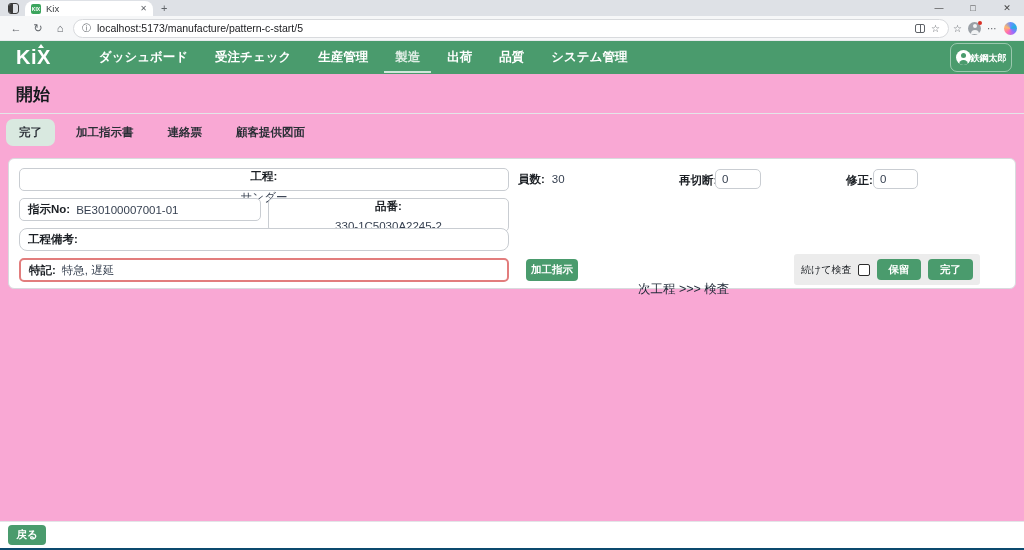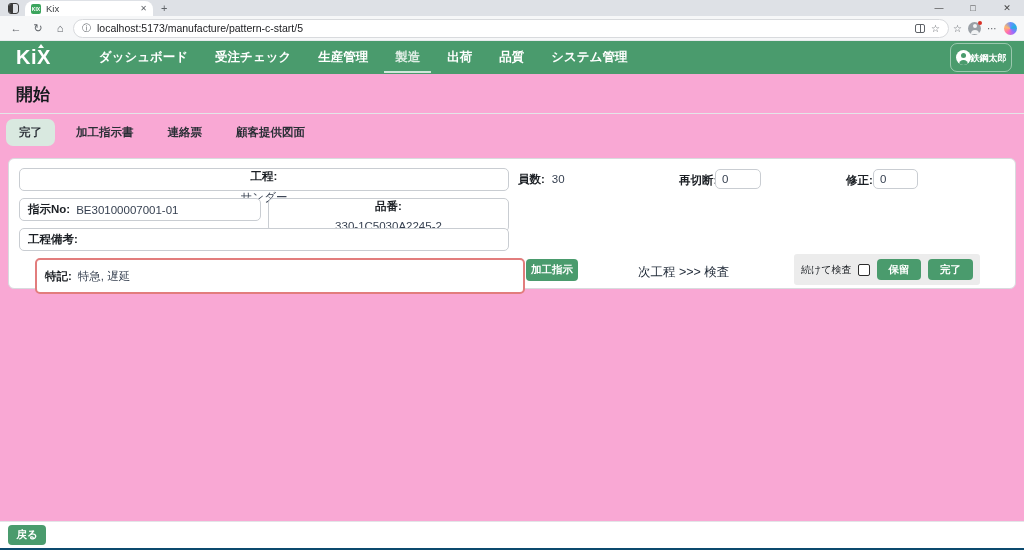--- a/index.html
+++ b/index.html
@@ -63,27 +63,27 @@
   .inline-value { font-weight:400; color:#374151; margin-left:7px; }
 
   .box-process { left:10px; top:9px; width:490px; height:23px;flex-direction:column; }
   .lbl-qty { left:509px; top:13px; }
   .lbl-recut { left:670px; top:14px; }
   .inp-recut { left:706px; top:10px; width:46px; height:20px; }
   .lbl-fix { left:837px; top:14px; }
   .inp-fix { left:864px; top:10px; width:45px; height:20px; }
   .box-instr { left:10px; top:39px; width:242px; height:23px; }
   .box-part { left:259px; top:39px; width:241px; height:34px;flex-direction:column; }
-  .box-note { left:10px; top:69px; width:490px; height:23px; }
-  .box-special { left:26px; top:99px; width:490px; height:36px; border:2px solid #e27d7d; }
+  .box-note { left:10px; top:69px; width:490px; height:23px;border-radius:8px; }
+  .box-special { left:10px; top:99px; width:490px; height:24px; border:2px solid #e27d7d; }
   .small-input { padding:0 6px; gap:0; }
 
   .btn { background:#4a9b6d; color:#fff; font-weight:700; border:none; border-radius:4px; cursor:pointer; display:flex; align-items:center; justify-content:center; font-family:inherit; }
   .btn-kako { position:absolute; left:517px; top:100px; width:52px; height:22px; font-size:10.5px; }
-  .next-text { position:absolute; left:629px; top:105px; font-size:12.5px; color:#1f2937; white-space:nowrap; }
+  .next-text { position:absolute; left:629px; top:122px; font-size:12.5px; color:#1f2937; white-space:nowrap; }
   .panel { position:absolute; left:785px; top:95px; width:186px; height:31px; background:#ececec; border-radius:3px; display:flex; align-items:center; padding:8px 7px; gap:7px; }
   .chk-label { font-size:10px; color:#1b1f24; white-space:nowrap; }
   .checkbox { width:12px; height:12px; border:1.5px solid #2b2b2b; border-radius:2px; background:#fff; appearance:none; cursor:pointer; flex-shrink:0; }
   .btn-hold { width:45px; height:21px; font-size:10.5px; }
   .btn-done { width:47px; height:21px; font-size:10.5px; }
 
   .footer { position:absolute; left:0; right:0; bottom:0; height:27px; border-top:1px solid #e3e5e7; background:#fff; display:flex; align-items:center; padding-left:8px; }
   .btn-back { width:38px; height:20px; font-size:10.5px; }
 </style>
 </head>

